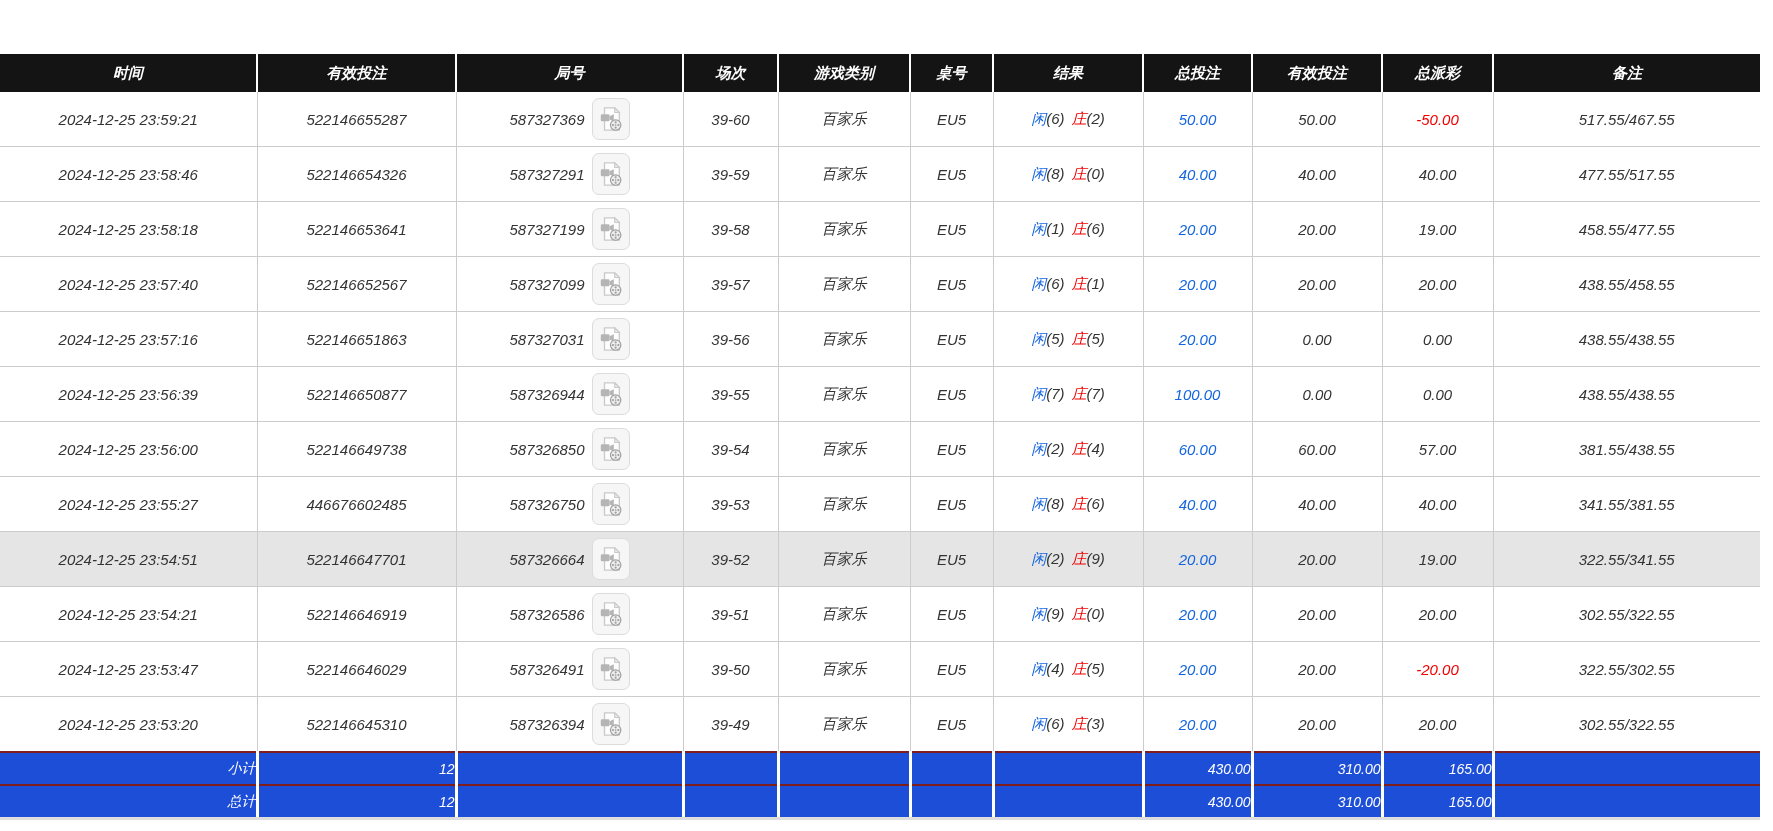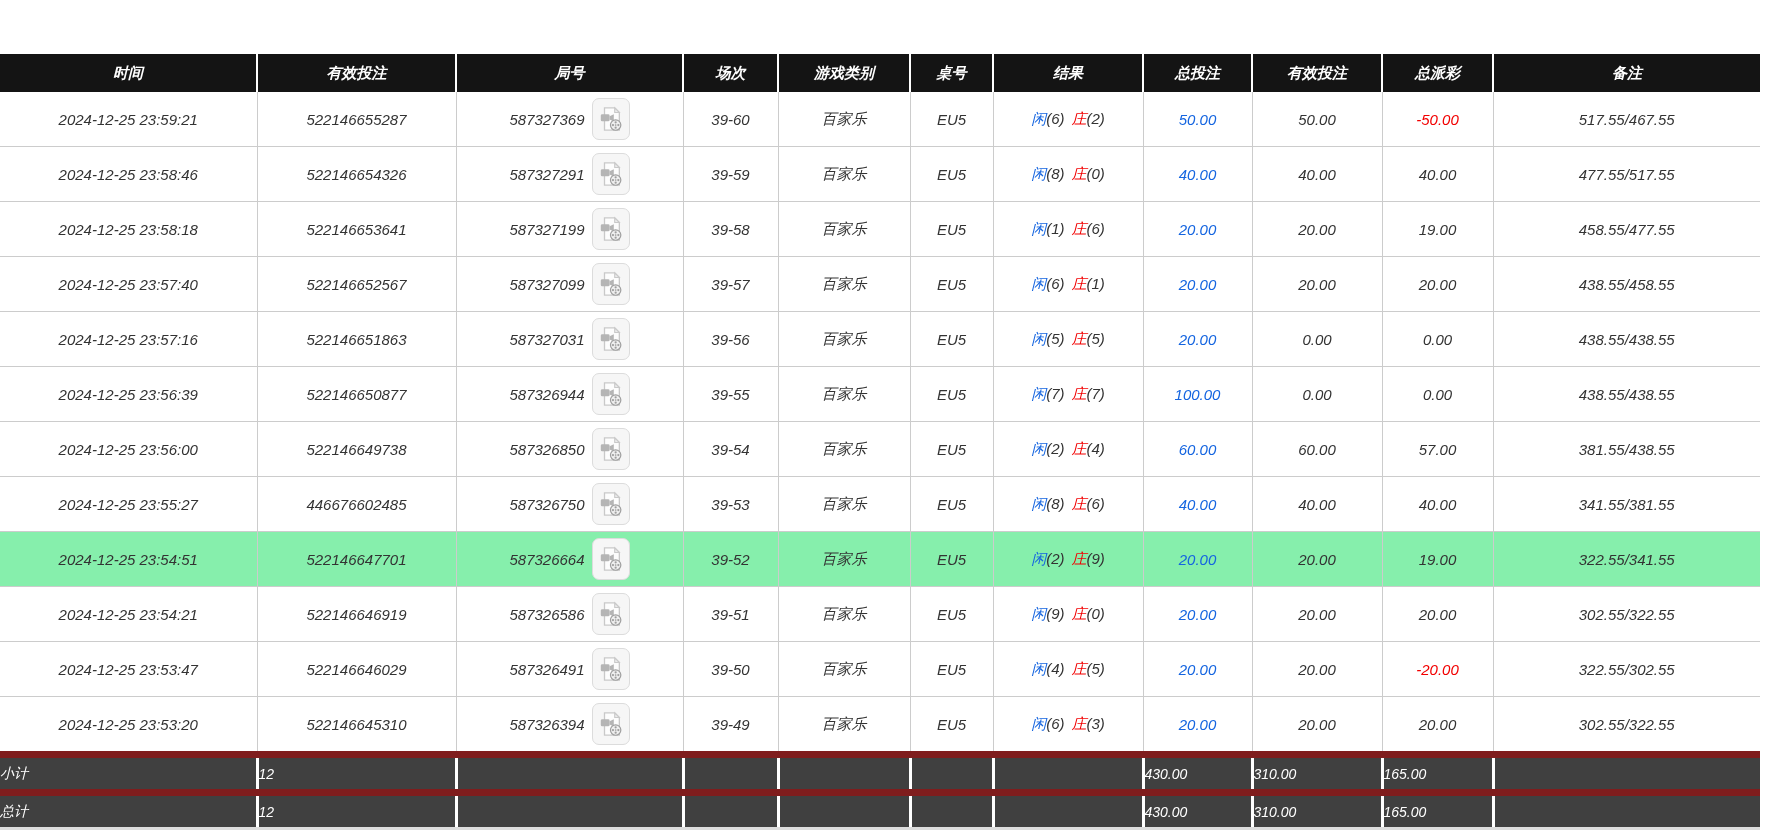--- a/index.html
+++ b/index.html
@@ -39,21 +39,21 @@
     height: 54px;
     text-align: center;
     border-bottom: 1px solid #cccccc;
     border-right: 1px solid #cccccc;
     background: #ffffff;
     padding: 0 4px;
     white-space: nowrap;
     overflow: hidden;
   }
   tbody td:last-child { border-right: none; }
-  tbody tr.highlight td { background: #86efac; margin-top: 40px; }
+  tbody tr.highlight td { background: #e5e5e5; margin-top: 40px; }
   .blue { color: #1565e0; }
   .red  { color: #f20000; margin-left: 23px; }
   .result-score { color: #333333; }
   .result-banker-group { margin-left: 7px; }
   
   .round-flex {
     display: inline-flex;
     align-items: center;
     gap: 7px;
     vertical-align: middle;
@@ -66,26 +66,26 @@
     background: #f6f6f6;
     display: inline-flex;
     align-items: center;
     justify-content: center;
     cursor: pointer;
     padding: 0;
   }
   .replay-btn svg { display: block; }
   
   tfoot td {
-    background: #404040;
+    background: #1d4ed8;
     color: #ffffff;
     font-size: 14px;
     height: 31px;
-    text-align: left;
-    border-top: 7px solid #7f1d1d;
+    text-align: right;
+    border-top: 2px solid #7f1d1d;
     border-right: 3px solid #ffffff;
     padding: 0;
     white-space: nowrap;
   }
   tfoot td:last-child { border-right: none; }
   tfoot tr:last-child td { border-bottom: 3px solid #dddddd; }
 </style>
 </head>
 <body>
 

